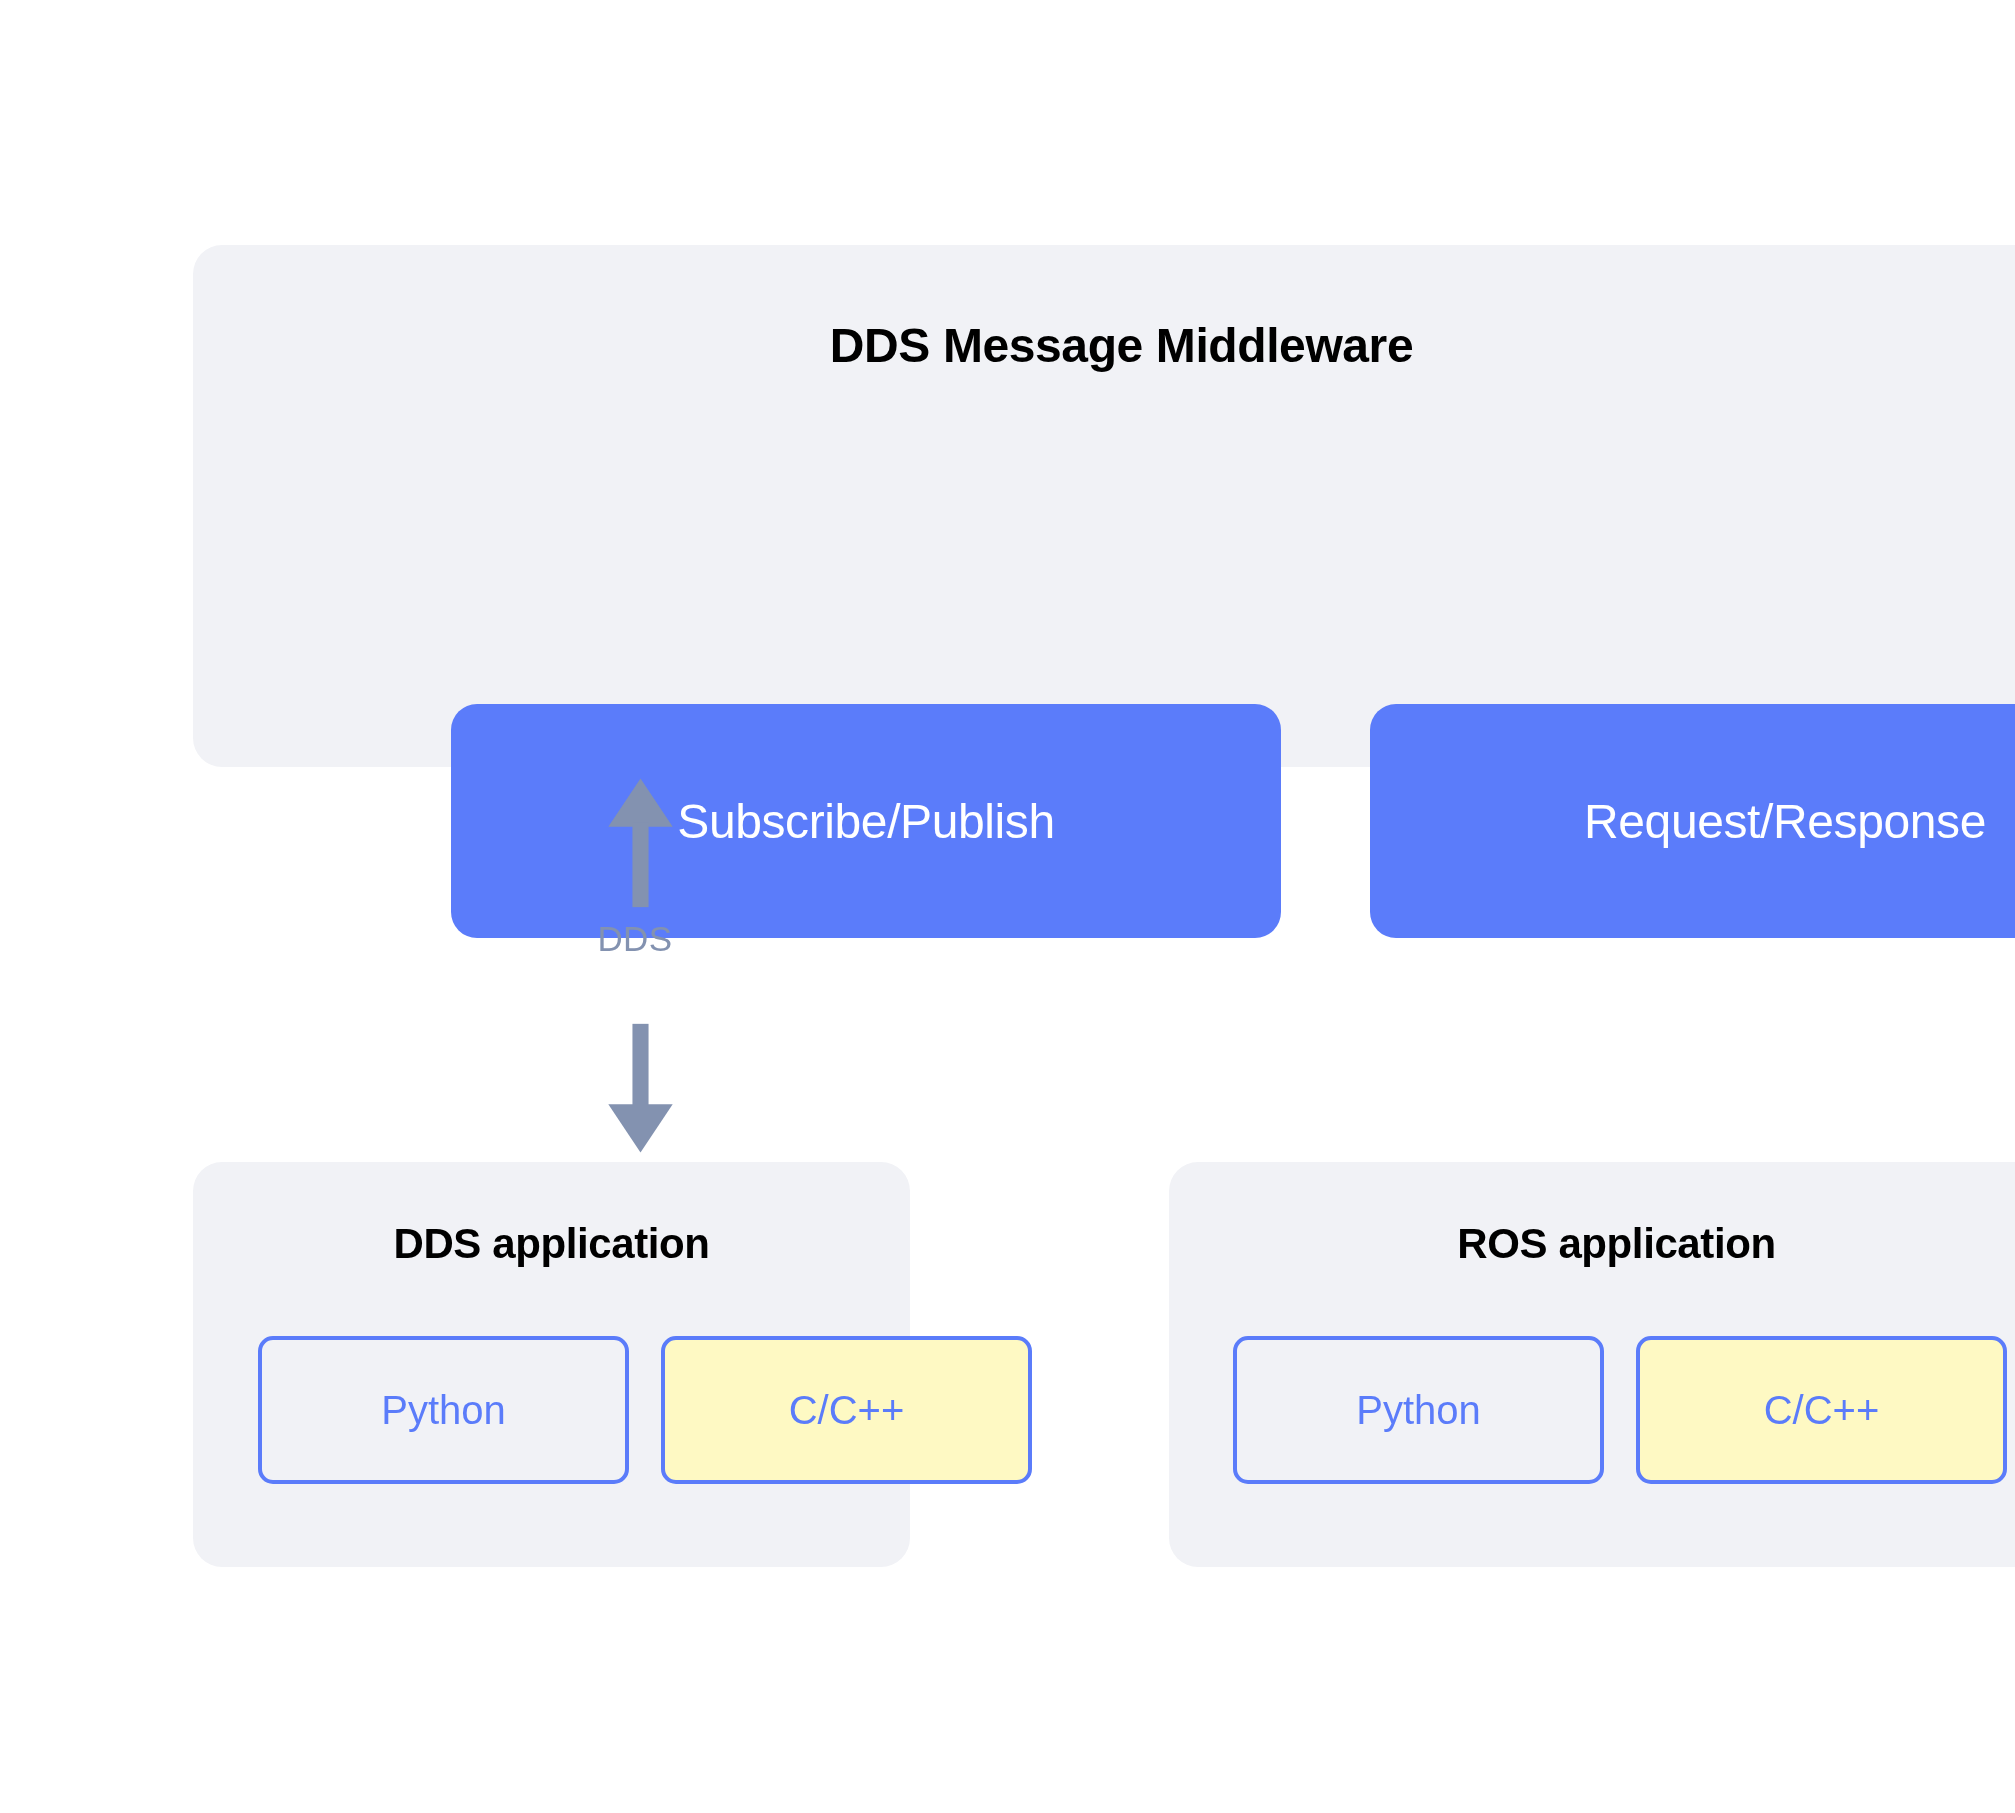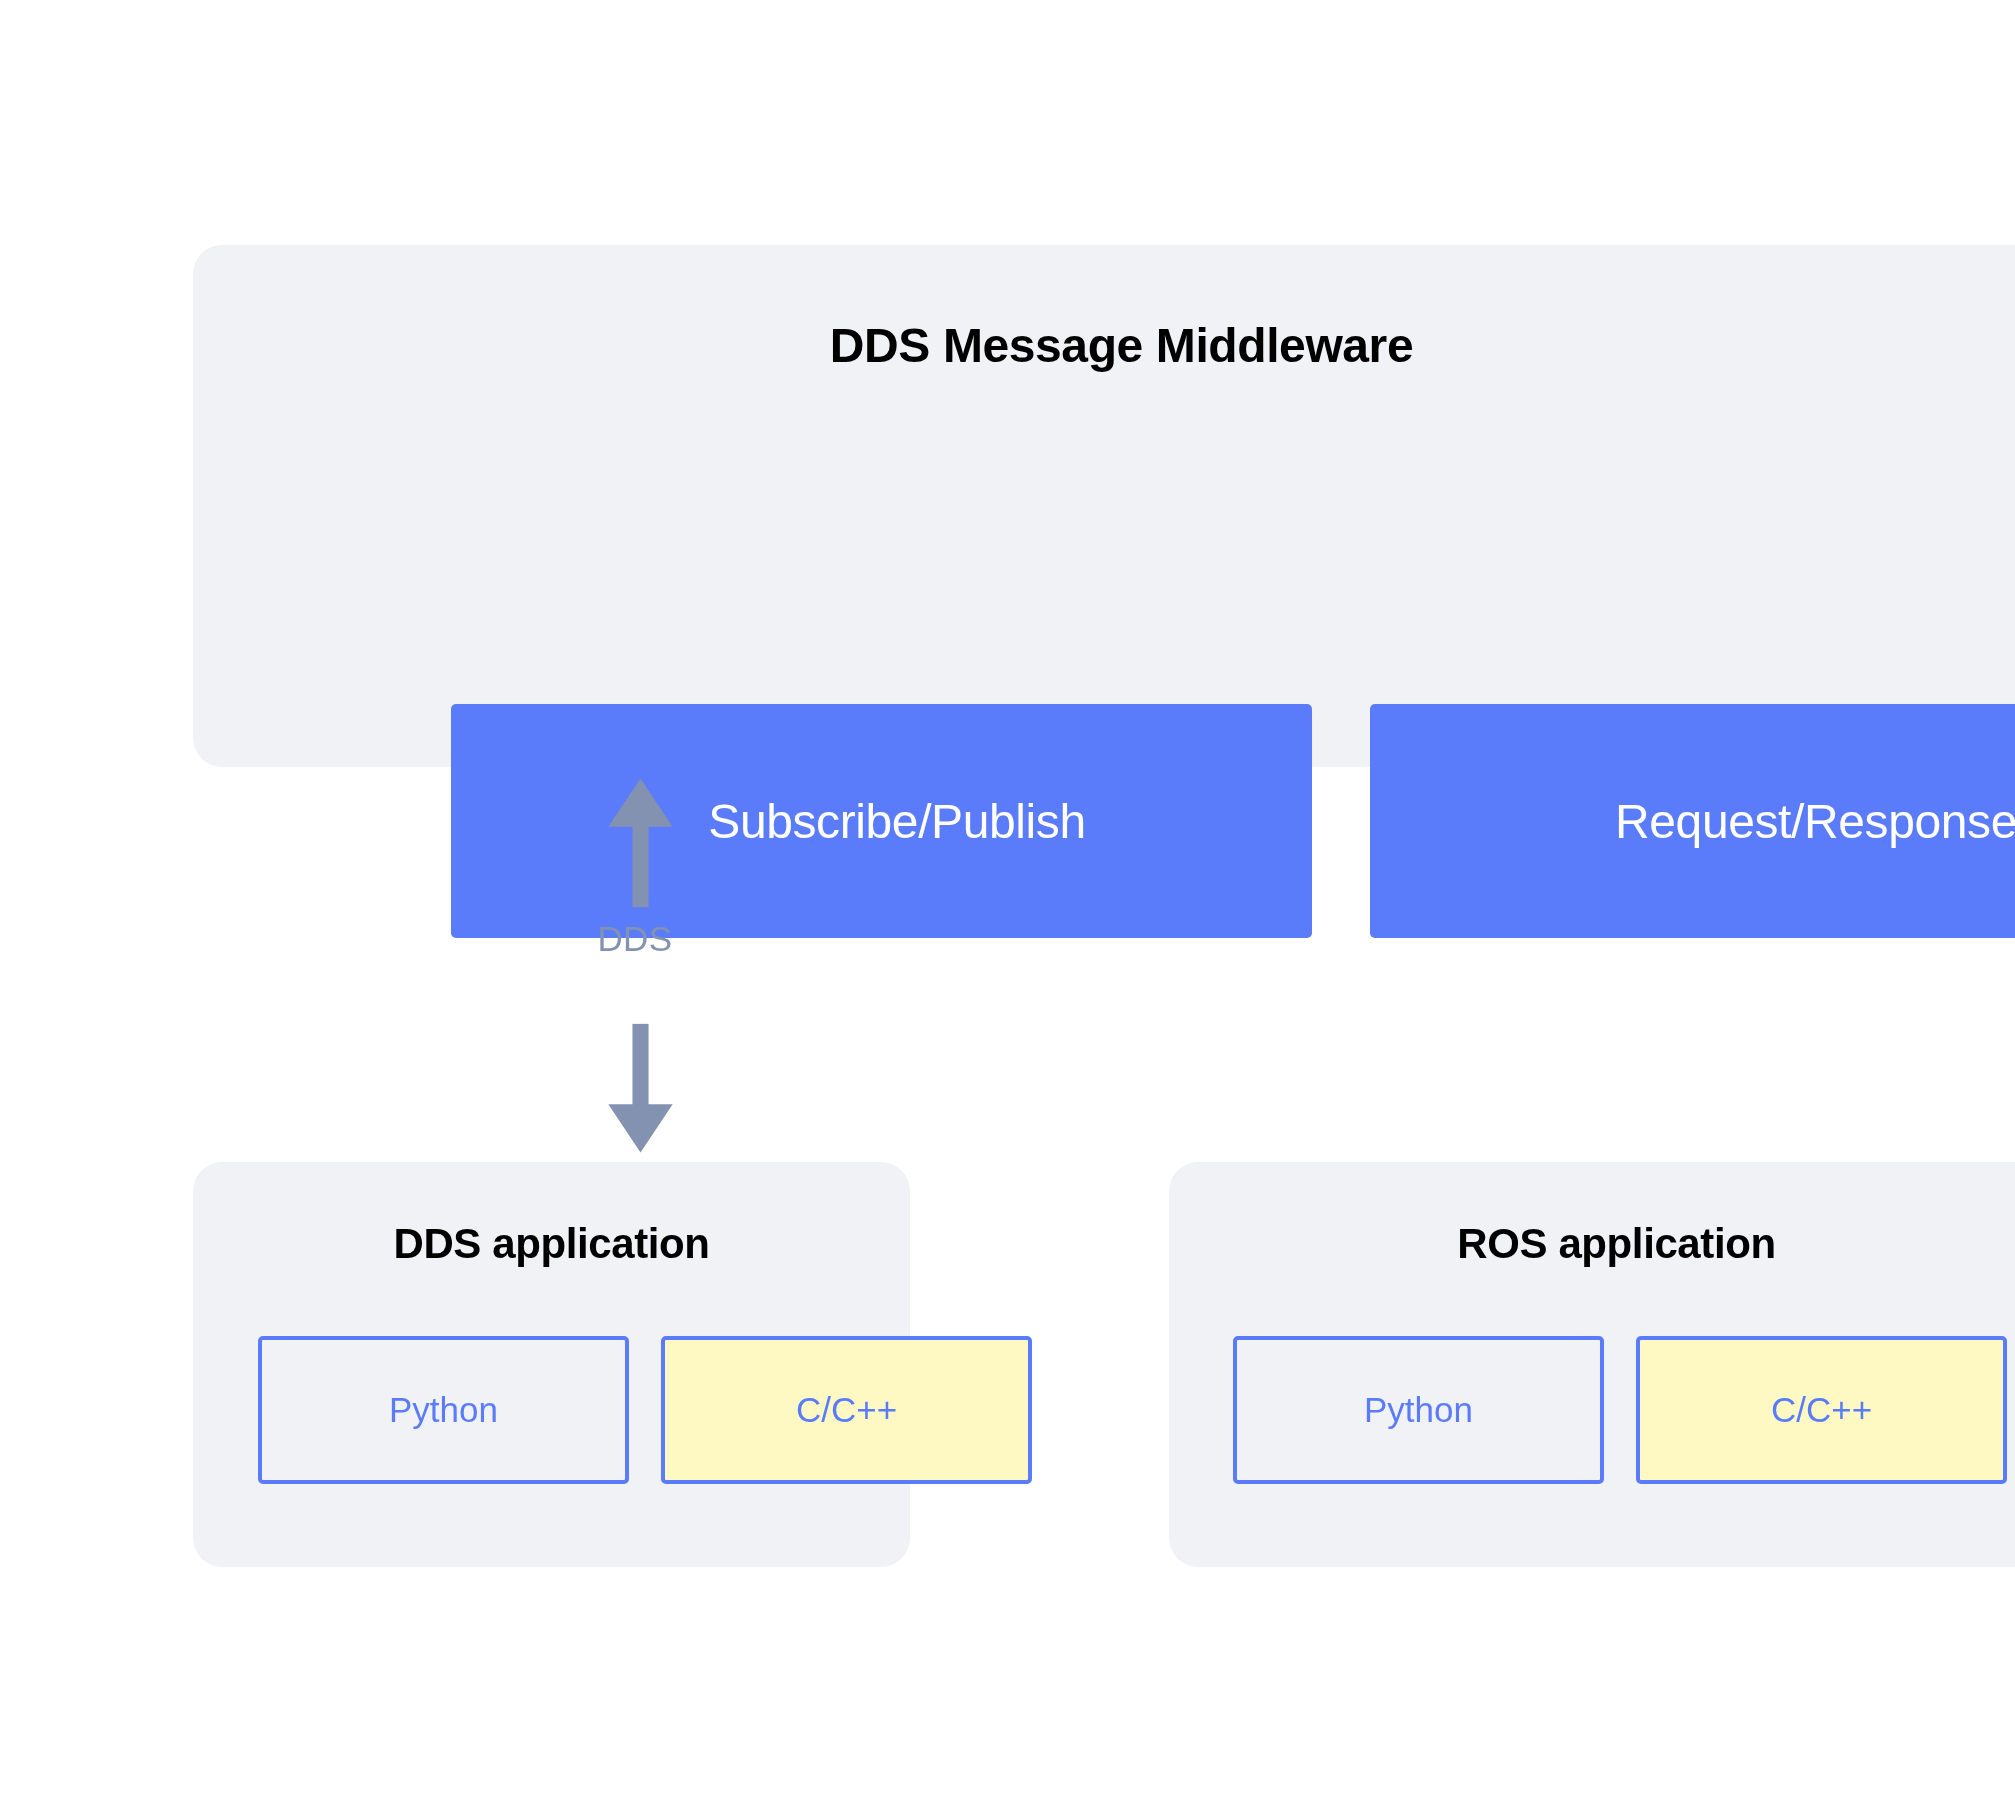--- a/index.html
+++ b/index.html
@@ -40,45 +40,44 @@
   #panel-dds-app   { left: 193px;  top: 1162px; width: 717px; height: 405px; }
   #panel-ros-app   { left: 1169px; top: 1162px; width: 895px; height: 405px; }
 
   .panel-title.top    { top: 73px; font-size: 48px; letter-spacing: -0.4px; }
   .panel-title.bottom { top: 58px; font-size: 42px; letter-spacing: -0.4px; }
 
   
   .blue-block {
     position: absolute;
     background: #5B7CFA;
-    border-radius: 5px;
+    border-radius: 26px;
     display: flex;
     align-items: center;
     justify-content: center;
     color: #ffffff;
     font-size: 48px;
     font-weight: 400;
     letter-spacing: -0.4px;
     white-space: nowrap;
-    padding-left: 31px;
   }
   #block-subscribe-publish { left: 258px;  top: 459px; width: 830px; height: 234px; }
   #block-request-response  { left: 1177px; top: 459px; width: 830px; height: 234px; }
 
   
   .lang-chip {
     position: absolute;
     box-sizing: border-box;
     border: 4px solid #5B7CFA;
-    border-radius: 5px;
+    border-radius: 15px;
     display: flex;
     align-items: center;
     justify-content: center;
     color: #5B7CFA;
-    font-size: 35px;
+    font-size: 40px;
     font-weight: 400;
     white-space: nowrap;
     top: 1336px;
     height: 148px;
   }
   .lang-chip.python { background: transparent; }
   .lang-chip.cpp    { background: #fef9c3; }
 
   #chip-dds-python   { left: 258px;  width: 371px; }
   #chip-dds-cpp      { left: 661px; width: 371px; }

